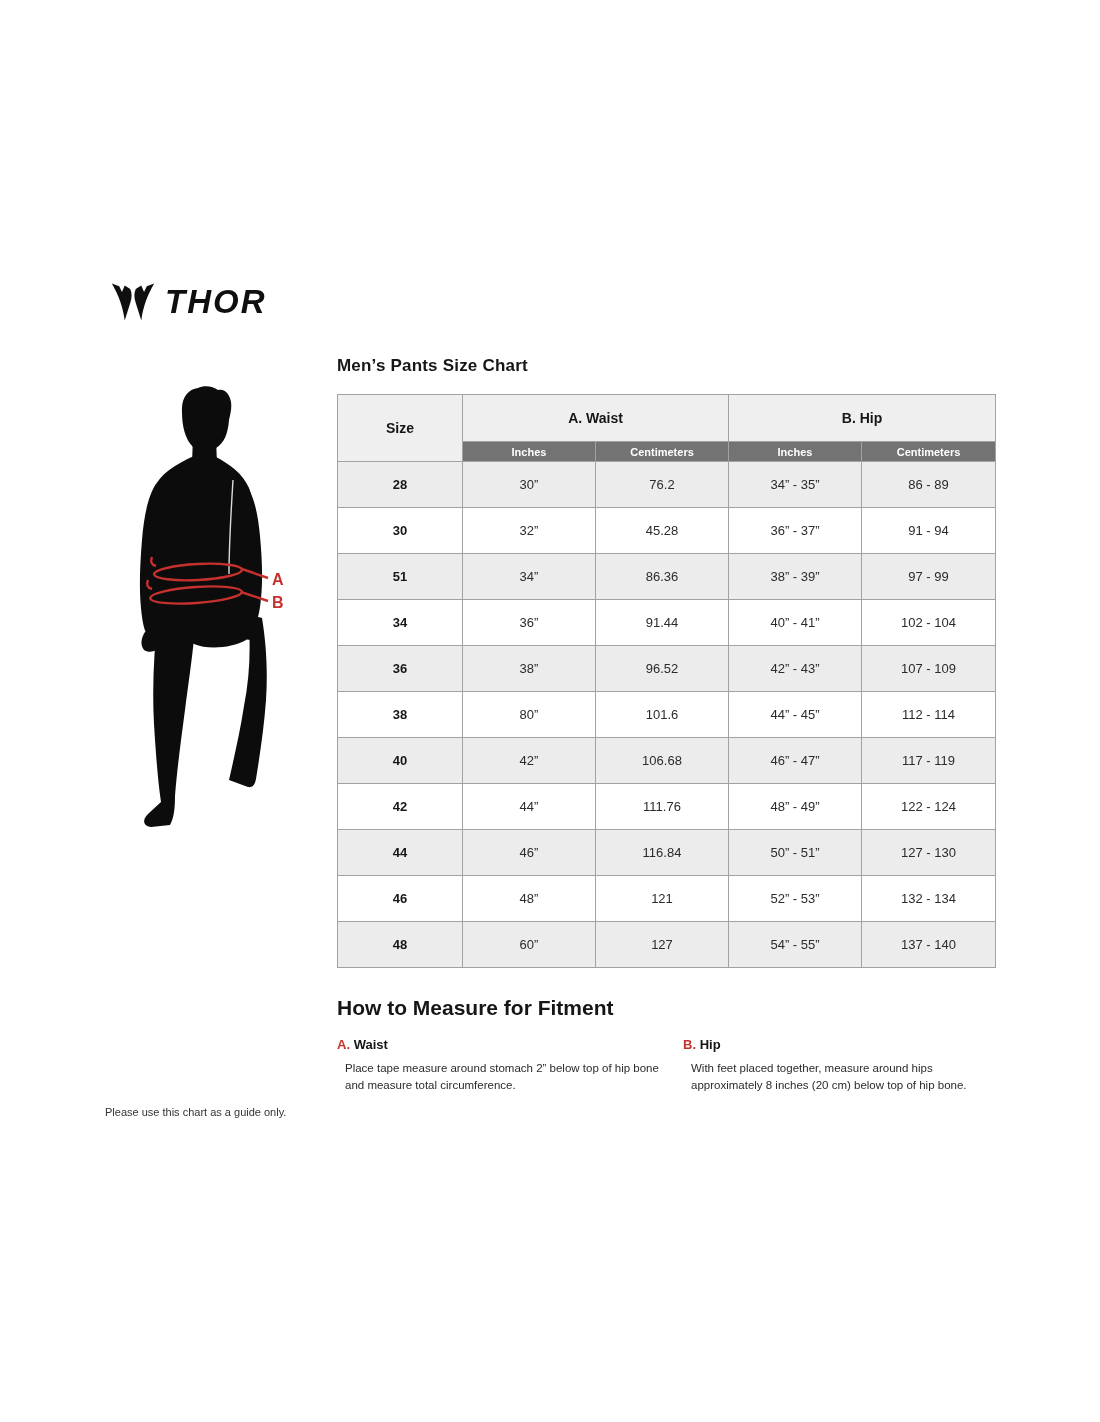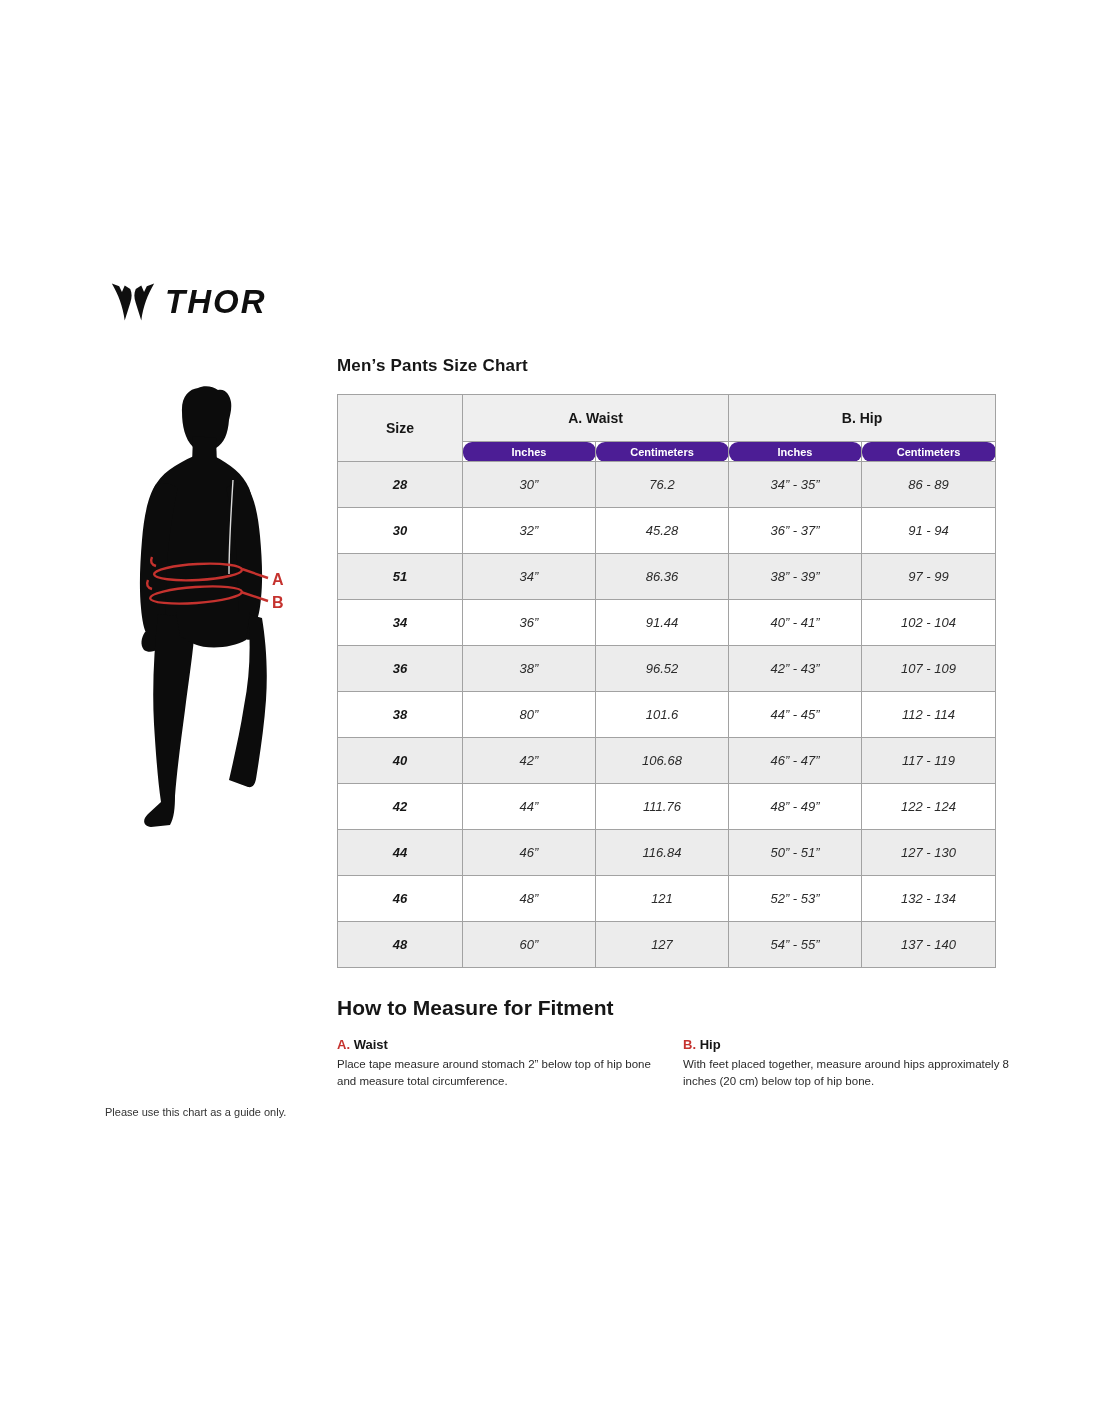--- a/index.html
+++ b/index.html
@@ -26,34 +26,34 @@
     position:absolute; left:337px; top:394px; width:658px;
     border-collapse:collapse; table-layout:fixed;
   }
   .size-table th, .size-table td {
     border:1px solid #a2a2a2; text-align:center; vertical-align:middle; padding:0;
   }
   .size-table thead tr.group-row th {
     background:#efefef; height:46px; font-size:14px; font-weight:bold; color:#161616;
   }
   .size-table thead tr.sub-row th {
-    background:#4c1d95; color:#ffffff; height:19px; font-size:11px; font-weight:bold;border-radius:9px;
-  }
-  .size-table tbody td { height:45px; font-size:13px; color:#2b2b2b; background:#ffffff;font-style:italic; }
+    background:#737373; color:#ffffff; height:19px; font-size:11px; font-weight:bold;
+  }
+  .size-table tbody td { height:45px; font-size:13px; color:#2b2b2b; background:#ffffff; }
   .size-table tbody td.size-col { font-weight:bold; color:#161616; }
   .size-table tbody tr.alt td { background:#ececec; }
 
   
   .measure-heading { position:absolute; left:337px; top:996px; font-size:21px; font-weight:bold; color:#161616; }
   .measure-col { position:absolute; top:1037px; width:330px; }
   .measure-col.col-a { left:337px; }
   .measure-col.col-b { left:683px; }
   .measure-label { font-size:13px; font-weight:bold; color:#161616; margin:0 0 4px 0; }
   .measure-label .letter { color:#c5322e; }
-  .measure-text { font-size:11.5px; color:#2b2b2b; line-height:1.45; margin:0; }
+  .measure-text { font-size:11.5px; color:#2b2b2b; line-height:1.45; margin:8px; }
 
   
   .footer-note { position:absolute; left:105px; top:1104px; font-size:11px; color:#333333; line-height:1.55; }
 </style>
 </head>
 <body>
 
 <div class="page">
 
   <div class="logo">

